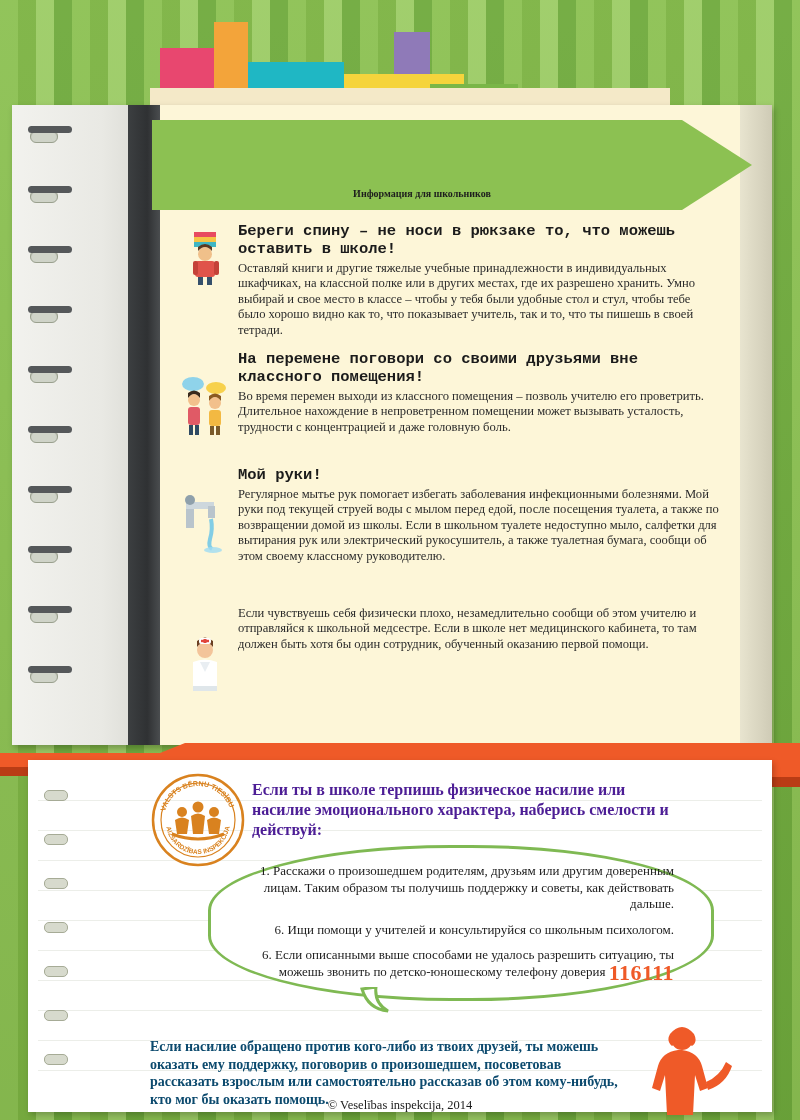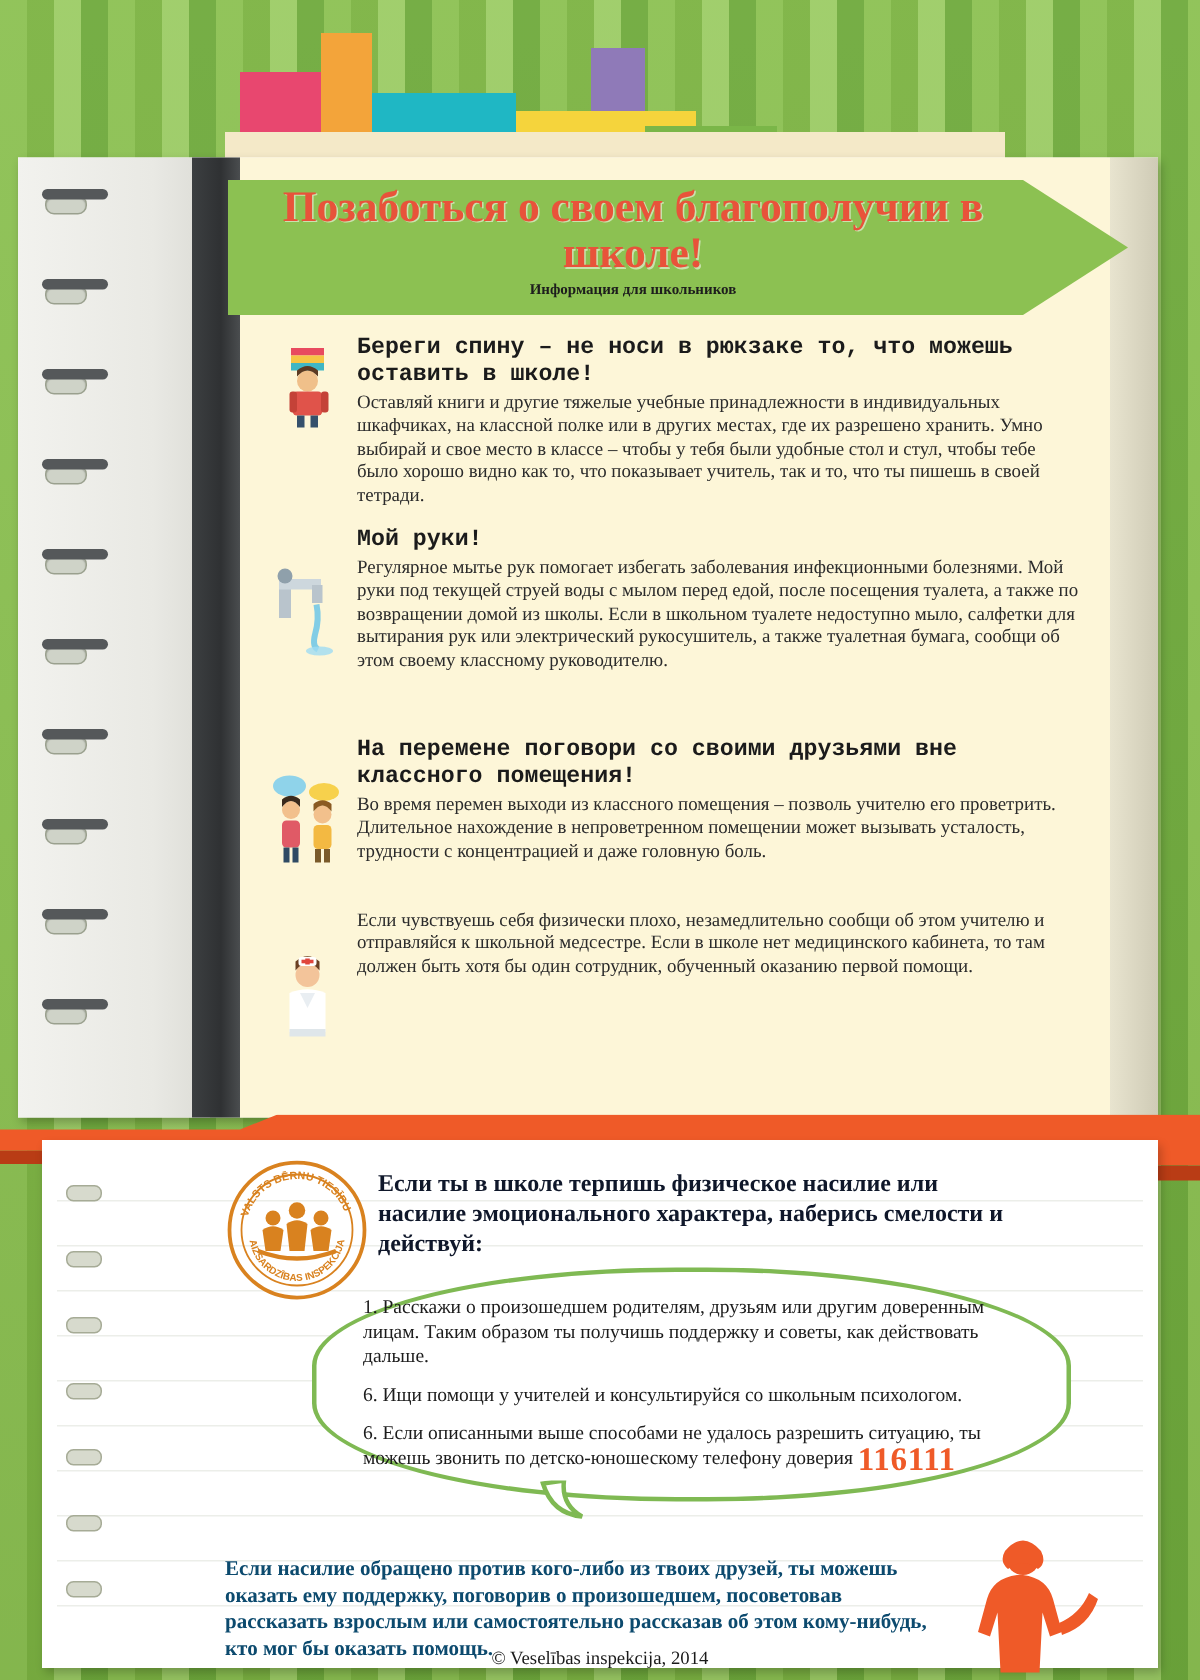--- a/index.html
+++ b/index.html
@@ -119,36 +119,36 @@
   .sheet-holes{position:absolute;left:44px;top:790px;width:34px;height:300px;}
   .shole{
     position:absolute;left:0;width:22px;height:9px;border-radius:5px;
     background:#d7dacd;border:1px solid #a6ab96;
   }
   
   .logo{position:absolute;left:150px;top:772px;width:96px;height:96px;}
   
   .viol-title{
     position:absolute;left:252px;top:780px;width:430px;
-    font-size:16px;font-weight:bold;line-height:20px;color:#0f172a;
+    font-size:16px;font-weight:bold;line-height:20px;color:#4c1d95;
   }
   .bubble{
     position:absolute;left:208px;top:845px;width:500px;height:165px;
   }
   .bubble-body{
     position:absolute;left:0;top:0;width:500px;height:150px;
     border:3px solid #7fb953;border-radius:48%/42%;
     background:#ffffff;
   }
   .bubble-tail{
     position:absolute;left:150px;top:142px;width:46px;height:28px;
   }
   .bubble-text{
     position:absolute;left:34px;top:18px;width:432px;
-    text-align:left;font-size:13px;line-height:16.5px;color:#1c1c1c;
+    text-align:right;font-size:13px;line-height:16.5px;color:#1c1c1c;
   }
   .bubble-text p{margin:0 0 9px 0;}
   .phone{
     color:#ef5a28;font-size:22px;font-weight:bold;letter-spacing:0.5px;
     vertical-align:middle;
   }
   .friends-text{
     position:absolute;left:150px;top:1038px;width:470px;
     font-size:14px;font-weight:bold;line-height:17.5px;color:#0c4a6e;
   }
@@ -200,21 +200,20 @@
     <div class="spiral" style="top:546px;"></div>
 </div>
 
 <div class="dark-band"></div>
 <div class="content-panel"></div>
 <div class="content-shadow"></div>
 
 <div class="banner">
   <div class="banner-body"></div>
   <div class="banner-inner">
-    <h1>Позаботься о своем благополучии в школе!</h1>
     <div class="sub">Информация для школьников</div>
   </div>
 </div>
 
 <div class="sections">
 
   <div class="section">
     <div class="sec-icon">
       <svg viewBox="0 0 52 62" width="52" height="62">
         <rect x="14" y="8" width="22" height="5" fill="#e84a5f"></rect>
@@ -225,37 +224,20 @@
         <rect x="15" y="37" width="20" height="16" rx="3" fill="#e0534a"></rect>
         <rect x="13" y="37" width="5" height="14" rx="2" fill="#c44238"></rect>
         <rect x="34" y="37" width="5" height="14" rx="2" fill="#c44238"></rect>
         <rect x="18" y="53" width="5" height="8" fill="#35506b"></rect>
         <rect x="27" y="53" width="5" height="8" fill="#35506b"></rect>
       </svg>
     </div>
     <div class="sec-text">
       <p class="sec-title">Береги спину – не носи в рюкзаке то, что можешь оставить в школе!</p>
       <p class="sec-body">Оставляй книги и другие тяжелые учебные принадлежности в индивидуальных шкафчиках, на классной полке или в других местах, где их разрешено хранить. Умно выбирай и свое место в классе – чтобы у тебя были удобные стол и стул, чтобы тебе было хорошо видно как то, что показывает учитель, так и то, что ты пишешь в своей тетради.</p>
-    </div>
-  </div>
-
-  <div class="section" style="min-height:128px;">
-    <div class="sec-icon" style="top:26px;">
-      <svg viewBox="0 0 52 62" width="52" height="62">
-        <rect x="6" y="10" width="8" height="26" fill="#b9c4cc"></rect>
-        <rect x="6" y="10" width="28" height="7" fill="#cdd7dd"></rect>
-        <rect x="28" y="14" width="7" height="12" fill="#b9c4cc"></rect>
-        <circle cx="10" cy="8" r="5" fill="#8fa0ab"></circle>
-        <path d="M31 27 q2 10 -1 20 q-2 8 2 10" stroke="#63c3e8" stroke-width="4" fill="none" opacity="0.8"></path>
-        <ellipse cx="33" cy="58" rx="9" ry="3" fill="#9fdcf2" opacity="0.8"></ellipse>
-      </svg>
-    </div>
-    <div class="sec-text">
-      <p class="sec-title">Мой руки!</p>
-      <p class="sec-body">Регулярное мытье рук помогает избегать заболевания инфекционными болезнями. Мой руки под текущей струей воды с мылом перед едой, после посещения туалета, а также по возвращении домой из школы. Если в школьном туалете недоступно мыло, салфетки для вытирания рук или электрический рукосушитель, а также туалетная бумага, сообщи об этом своему классному руководителю.</p>
     </div>
   </div>
 
   <div class="section" style="min-height:104px;">
     <div class="sec-icon" style="top:24px;">
       <svg viewBox="0 0 52 62" width="52" height="62">
         <ellipse cx="13" cy="10" rx="11" ry="7" fill="#8fd3ea"></ellipse>
         <ellipse cx="36" cy="14" rx="10" ry="6" fill="#f7d14c"></ellipse>
         <circle cx="14" cy="26" r="6" fill="#f2c08c"></circle>
         <path d="M8 24 q6 -8 12 0 l0 -5 q-6 -5 -12 0 z" fill="#3a2a1c"></path>
@@ -265,20 +247,37 @@
         <circle cx="35" cy="29" r="6" fill="#f2c08c"></circle>
         <path d="M29 27 q6 -8 12 0 l0 -5 q-6 -5 -12 0 z" fill="#8a5a22"></path>
         <rect x="29" y="36" width="12" height="16" rx="3" fill="#f3b942"></rect>
         <rect x="30" y="52" width="4" height="9" fill="#7a5a2a"></rect>
         <rect x="36" y="52" width="4" height="9" fill="#7a5a2a"></rect>
       </svg>
     </div>
     <div class="sec-text">
       <p class="sec-title">На перемене поговори со своими друзьями вне классного помещения!</p>
       <p class="sec-body">Во время перемен выходи из классного помещения – позволь учителю его проветрить. Длительное нахождение в непроветренном помещении может вызывать усталость, трудности с концентрацией и даже головную боль.</p>
+    </div>
+  </div>
+
+  <div class="section" style="min-height:128px;">
+    <div class="sec-icon" style="top:26px;">
+      <svg viewBox="0 0 52 62" width="52" height="62">
+        <rect x="6" y="10" width="8" height="26" fill="#b9c4cc"></rect>
+        <rect x="6" y="10" width="28" height="7" fill="#cdd7dd"></rect>
+        <rect x="28" y="14" width="7" height="12" fill="#b9c4cc"></rect>
+        <circle cx="10" cy="8" r="5" fill="#8fa0ab"></circle>
+        <path d="M31 27 q2 10 -1 20 q-2 8 2 10" stroke="#63c3e8" stroke-width="4" fill="none" opacity="0.8"></path>
+        <ellipse cx="33" cy="58" rx="9" ry="3" fill="#9fdcf2" opacity="0.8"></ellipse>
+      </svg>
+    </div>
+    <div class="sec-text">
+      <p class="sec-title">Мой руки!</p>
+      <p class="sec-body">Регулярное мытье рук помогает избегать заболевания инфекционными болезнями. Мой руки под текущей струей воды с мылом перед едой, после посещения туалета, а также по возвращении домой из школы. Если в школьном туалете недоступно мыло, салфетки для вытирания рук или электрический рукосушитель, а также туалетная бумага, сообщи об этом своему классному руководителю.</p>
     </div>
   </div>
 
   <div class="section" style="min-height:90px;">
     <div class="sec-icon" style="top:24px;">
       <svg viewBox="0 0 52 62" width="52" height="62">
         <circle cx="25" cy="20" r="8" fill="#f3c49a"></circle>
         <path d="M17 17 q8 -10 16 0 l0 -6 q-8 -7 -16 0 z" fill="#6b3f22"></path>
         <rect x="19" y="8" width="12" height="6" rx="2" fill="#ffffff"></rect>
         <rect x="23.5" y="9" width="3" height="4" fill="#e0453c"></rect>

